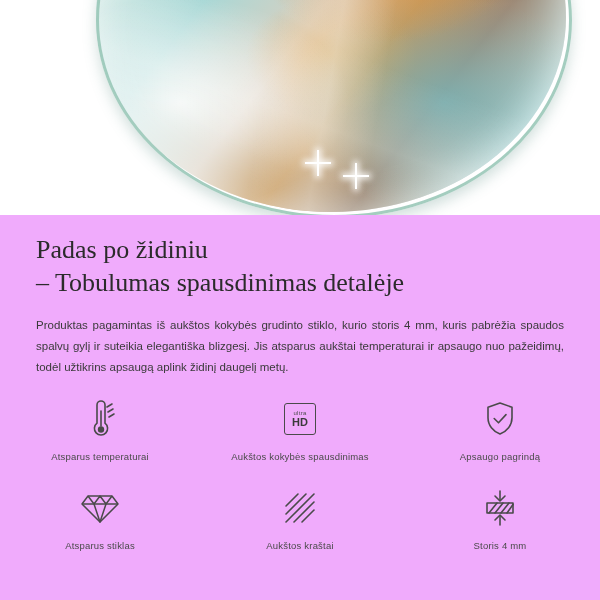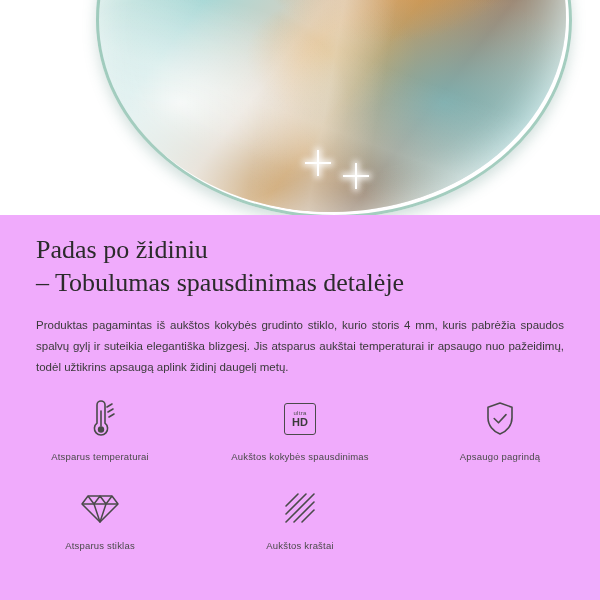--- a/index.html
+++ b/index.html
@@ -243,15 +243,31 @@
           <path d="M4 32L32 4"></path>
           <path d="M4 24L24 4"></path>
           <path d="M4 16L16 4"></path>
           <path d="M12 32L32 12"></path>
           <path d="M20 32L32 20"></path>
         </svg>
       </div>
       <div class="feature-label">Aukštos kraštai</div>
     </div>
 
+    <div class="feature">
+      <div class="feature-icon">
+        <svg width="38" height="40" viewBox="0 0 38 40" fill="none" stroke="#4a4a4a" stroke-width="1.6" stroke-linecap="round" stroke-linejoin="round">
+          <line x1="19" y1="3" x2="19" y2="12"></line>
+          <polyline points="14,8 19,13 24,8"></polyline>
+          <rect x="6" y="15" width="26" height="10"></rect>
+          <line x1="8" y1="25" x2="16" y2="15"></line>
+          <line x1="14" y1="25" x2="22" y2="15"></line>
+          <line x1="20" y1="25" x2="28" y2="15"></line>
+          <line x1="26" y1="25" x2="32" y2="16.5"></line>
+          <line x1="19" y1="37" x2="19" y2="28"></line>
+          <polyline points="14,32 19,27 24,32"></polyline>
+        </svg>
+      </div>
+      <div class="feature-label">Storis 4 mm</div>
+    </div>
 
   </div>
 </div>
 
 </body></html>

